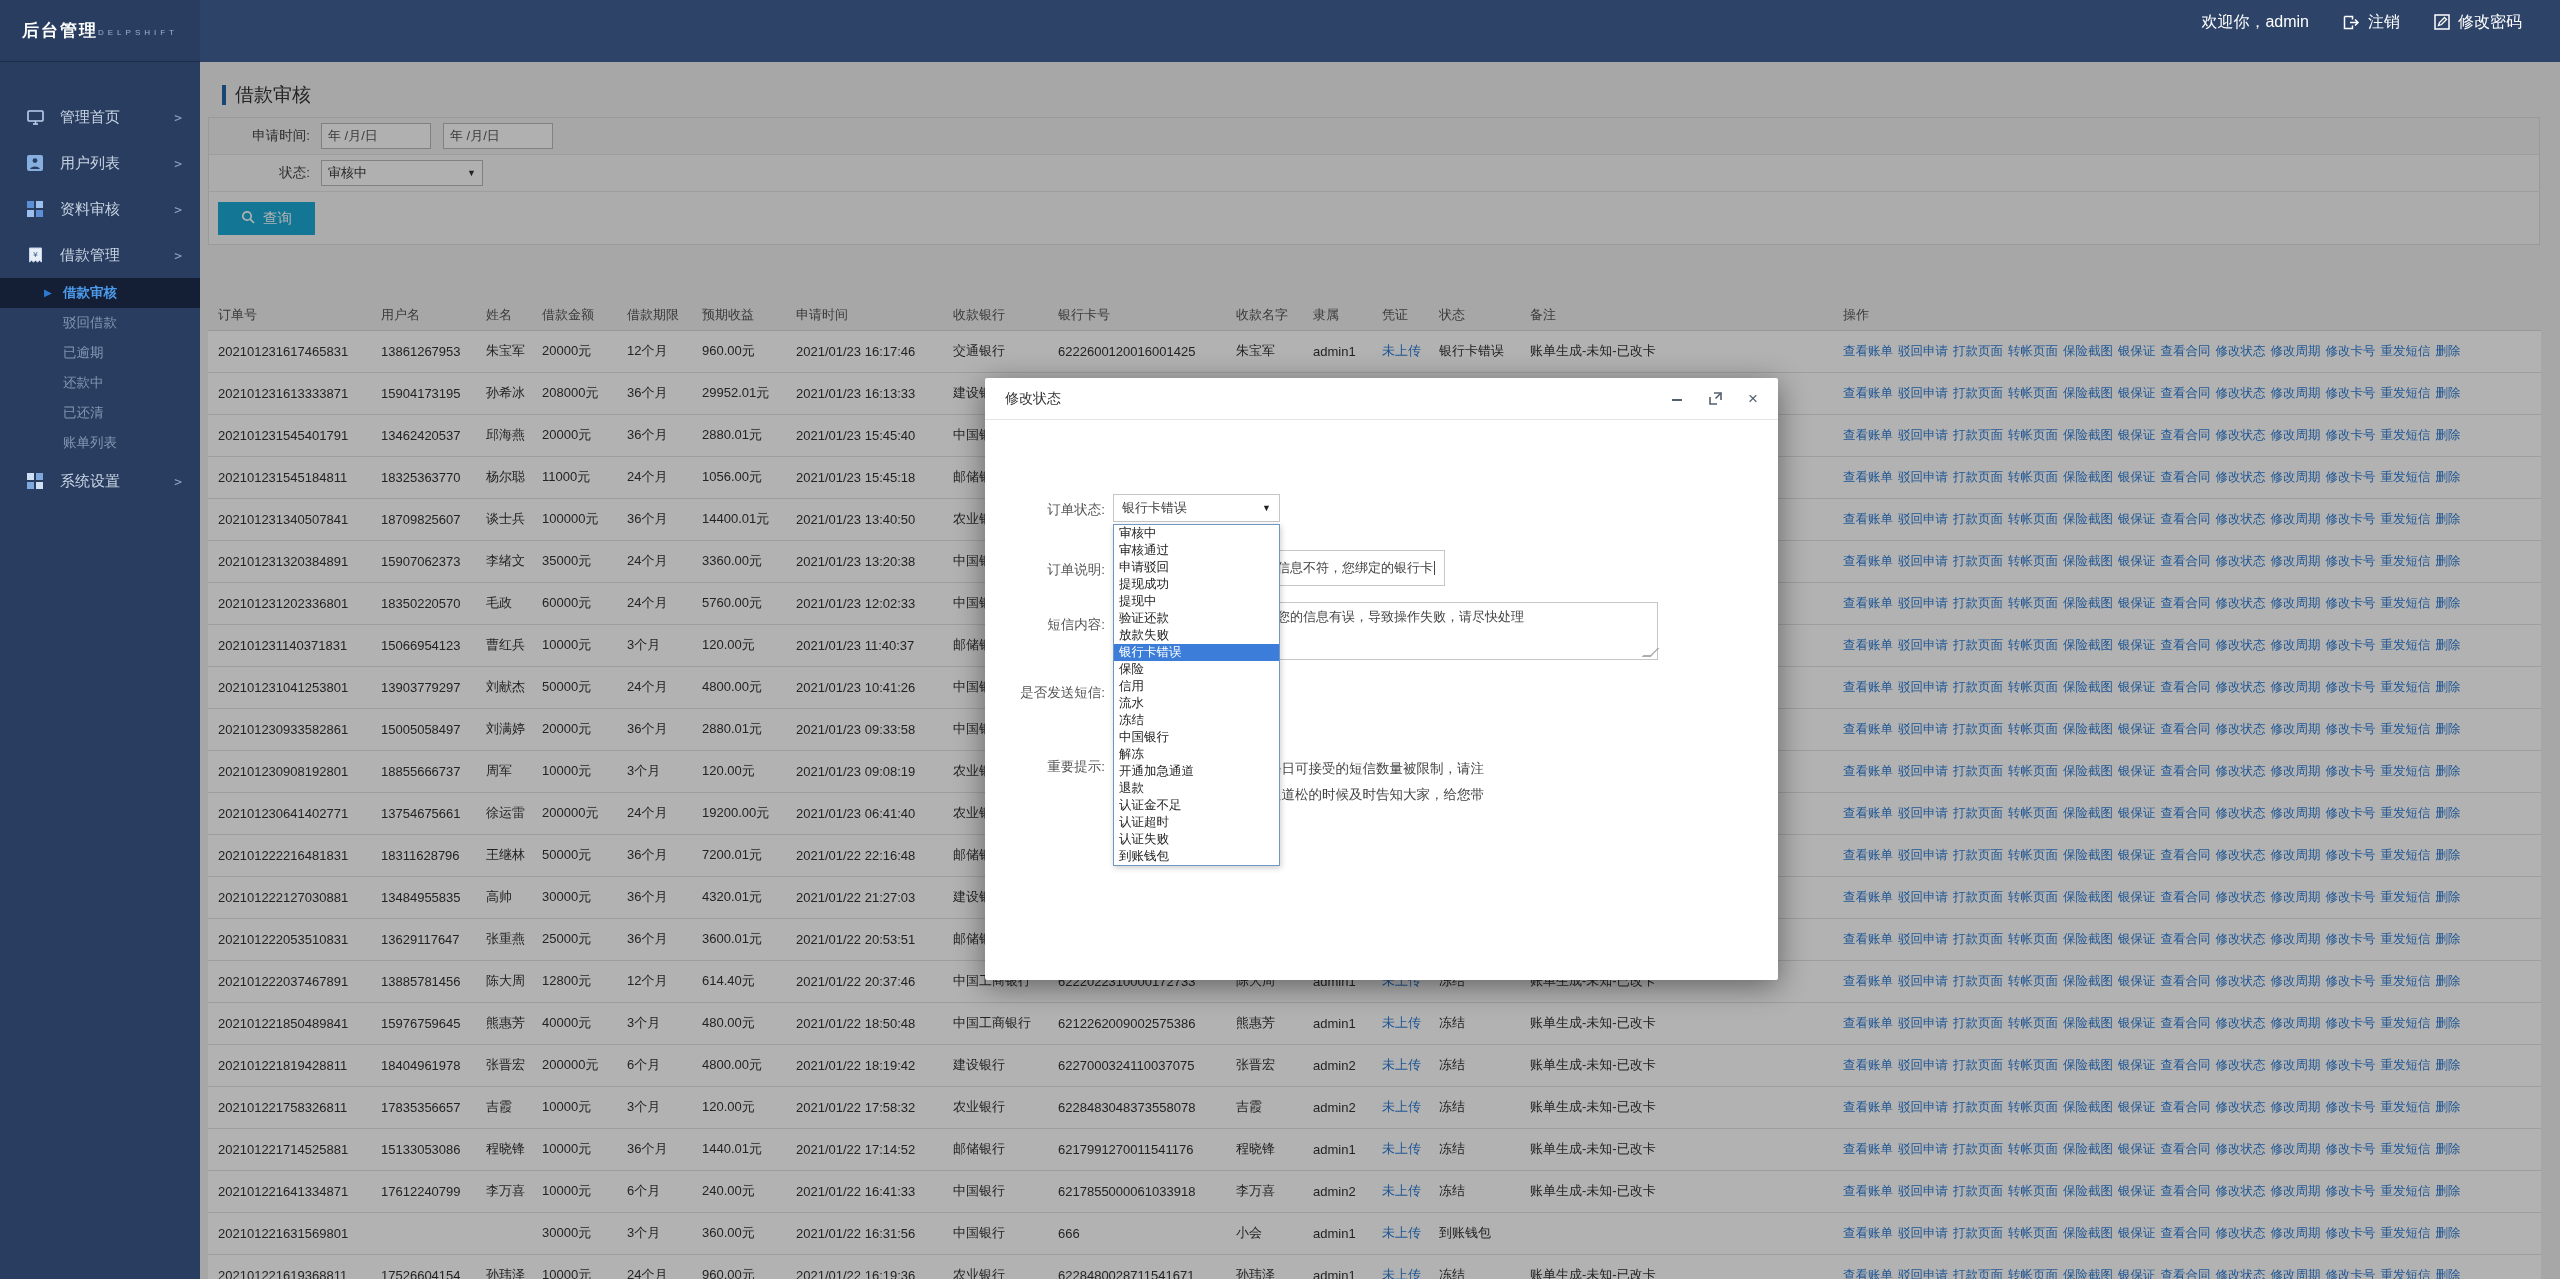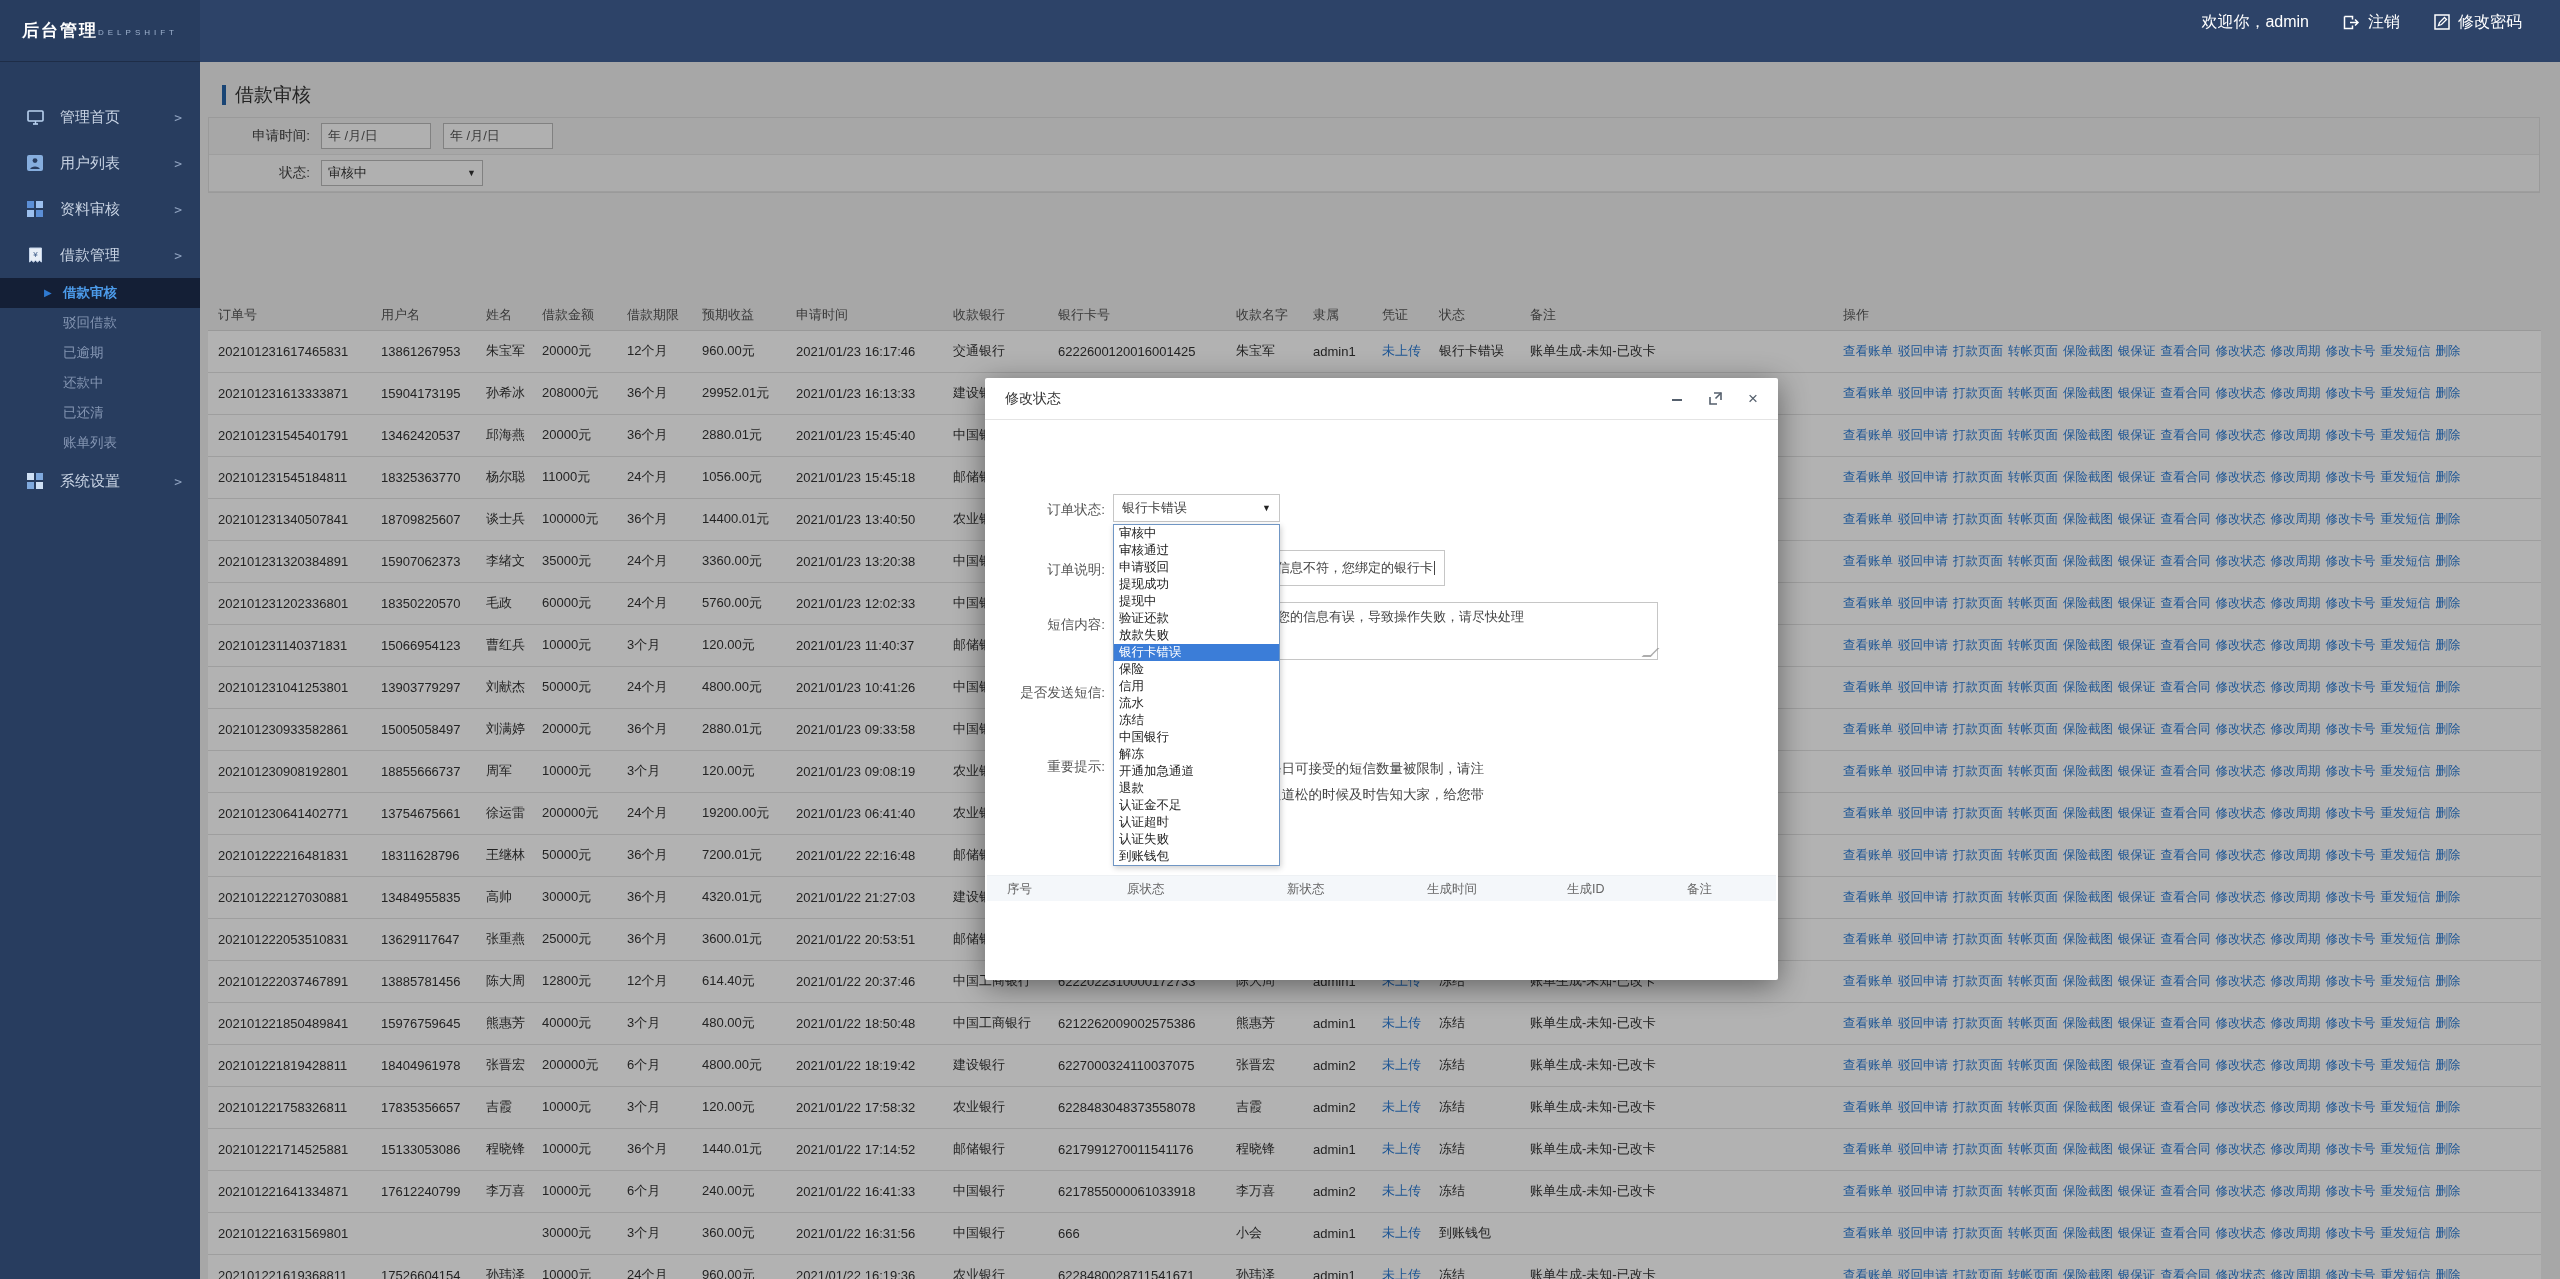--- a/index.html
+++ b/index.html
@@ -201,20 +201,29 @@
       <div class="f-date">年 /月/日</div>
       <div class="f-date">年 /月/日</div>
     </div>
     <div class="f-row">
       <div class="f-label">状态:</div>
       <div class="f-select">
         <span>审核中</span>
         <span class="caret">▼</span>
       </div>
     </div>
+    <div class="f-row btn-row">
+      <button class="query-btn">
+        <span><svg width="14" height="14" viewBox="0 0 14 14">
+              <circle cx="6" cy="6" r="4.2" fill="none" stroke="#fff" stroke-width="1.7"></circle>
+              <path d="M9.2 9.2L13 13" stroke="#fff" stroke-width="1.7"></path>
+            </svg></span>
+        <span>查询</span>
+      </button>
+    </div>
   </div>
 
   <div class="tbl-wrap">
     <table>
       <colgroup>
         <col style="width:163px">
           <col style="width:105px">
           <col style="width:56px">
           <col style="width:85px">
         <col style="width:75px">
@@ -709,22 +718,14 @@
     </div>
 
     <div class="m-label" style="top:264px;padding-left:35px;">是否发送短信:</div>
 
     <div class="m-label" style="top:338px;">重要提示:</div>
     <div class="m-notice">
       <div>每日可接受的短信数量被限制，请注</div>
       <div>通道松的时候及时告知大家，给您带</div>
     </div>
 
-    <div class="m-hist-head">
-        <span style="left: 20px;">序号</span>
-        <span style="left: 140px;">原状态</span>
-        <span style="left: 300px;">新状态</span>
-        <span style="left: 440px;">生成时间</span>
-        <span style="left: 580px;">生成ID</span>
-        <span style="left: 700px;">备注</span>
-      </div>
   </div>
 </div>
 
 </body></html>

